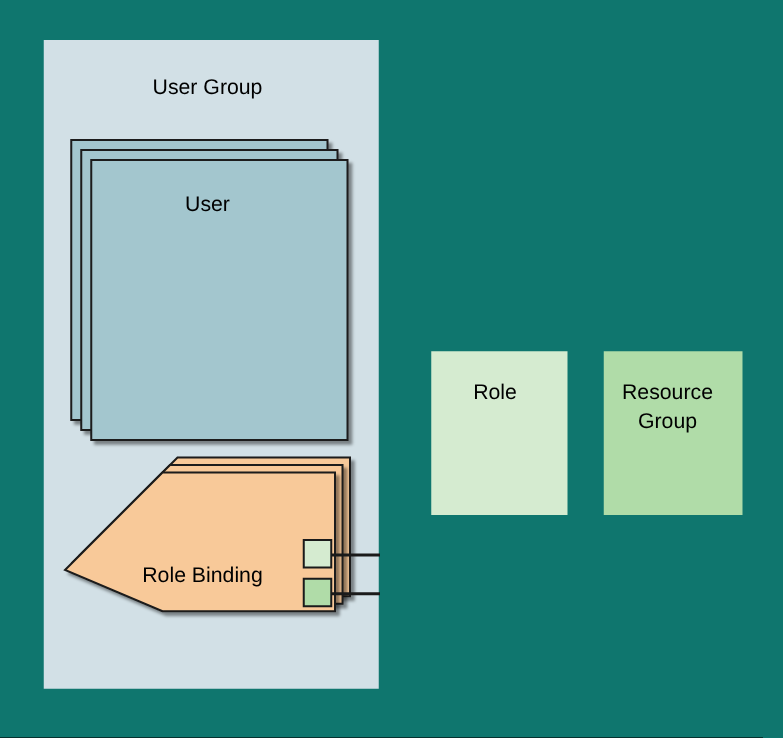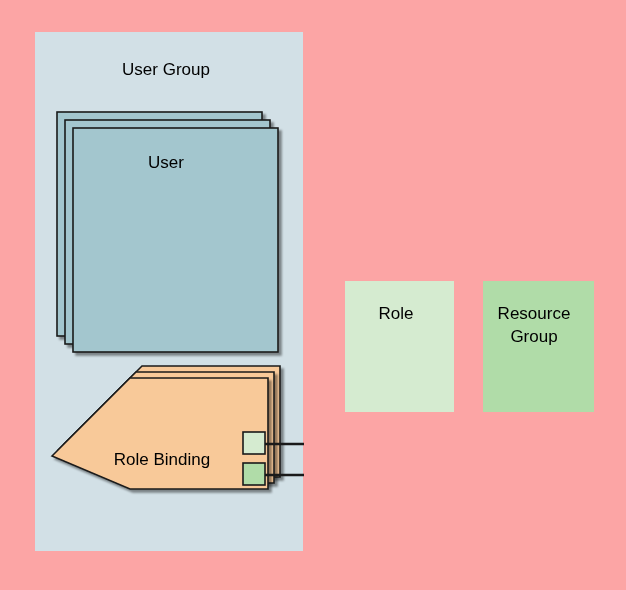--- a/index.html
+++ b/index.html
@@ -8,21 +8,21 @@
     padding: 0;
     background: #000000;
   }
   body {
     font-family: "Liberation Sans", sans-serif;
   }
   #canvas {
     position: relative;
     width: 626px;
     height: 590px;
-    background: #fca5a5;
+    background: #0f766e;
     overflow: hidden;
   }
   svg.diagram {
     position: absolute;
     left: 0;
     top: 0;
     width: 626px;
     height: 590px;
     display: block;
   }

